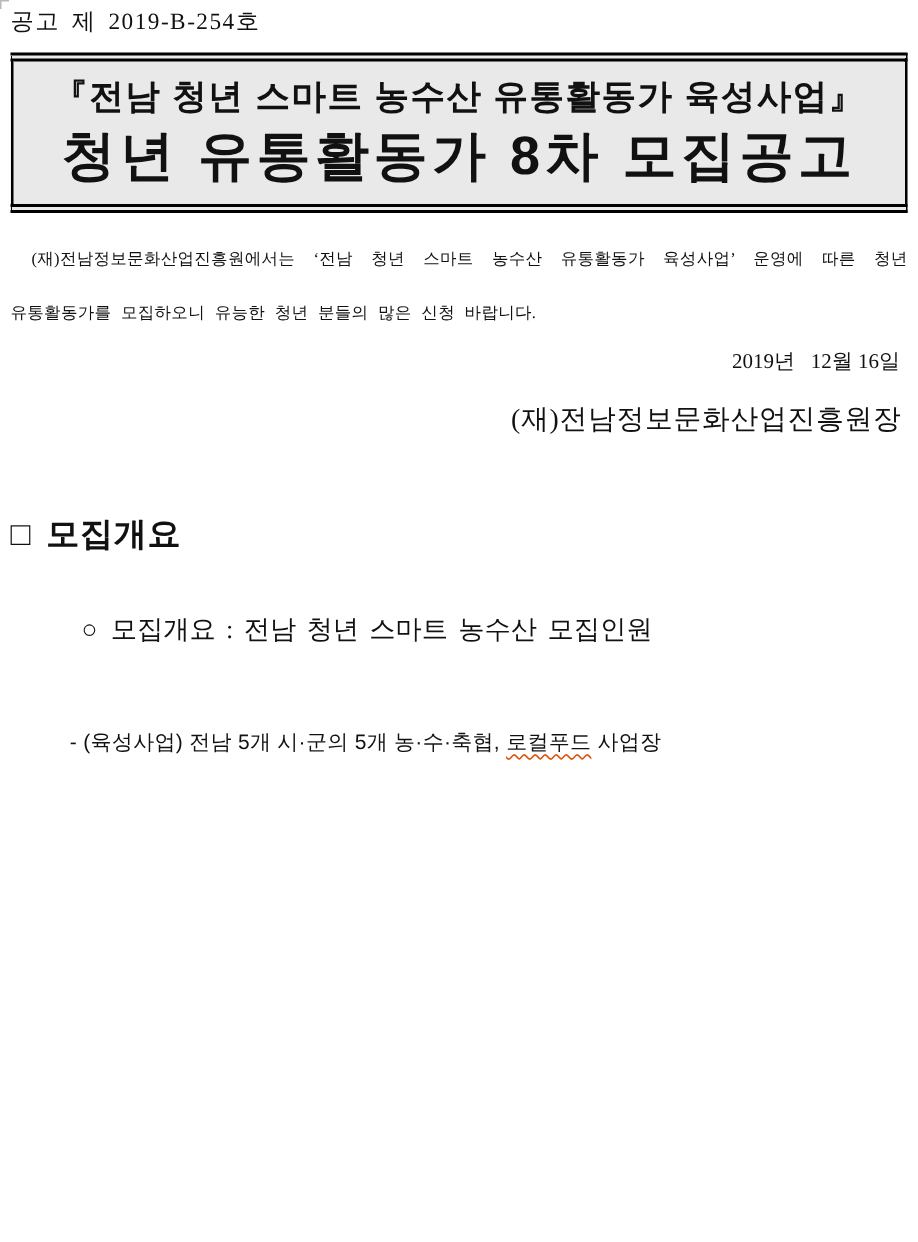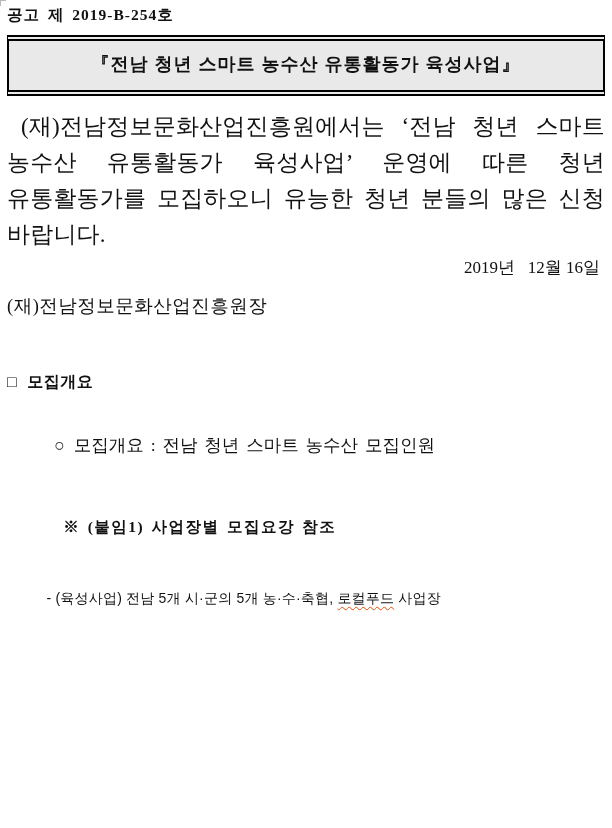--- a/index.html
+++ b/index.html
@@ -21,74 +21,74 @@
     width: 6px; height: 6px;
     border-left: 1px solid #b9b9b9;
     border-top: 1px solid #b9b9b9;
   }
   .doc-number {
     font-size: 15.5px;
     line-height: 22px;
     letter-spacing: 1px;
     word-spacing: 3px;
     white-space: pre;
-    font-weight: bold;
   }
   .title-box {
     margin-top: 9px;
     border-top: 6px double #000000;
     border-bottom: 6px double #000000;
     border-left: 2px solid #000000;
     border-right: 2px solid #000000;
     background: #e9e9e9;
     text-align: center;
     padding: 7px 2px 9px 2px;
     font-family: "Liberation Sans", "DejaVu Sans", sans-serif;
   }
   .title-box .subtitle {
-    font-size: 18px;
+    font-size: 23px;
     font-weight: 700;
     line-height: 33px;
     letter-spacing: 1px;
   }
   .title-box .main-title {
     font-size: 36px;
     font-weight: 800;
     line-height: 46px;
     letter-spacing: 3px;
   }
   .intro-paragraph {
     margin-top: 13px;
-    font-size: 23px;
+    font-size: 11px;
     line-height: 36px;
     text-align: justify;
     word-break: keep-all;
     text-indent: 14px;
     letter-spacing: 0.2px;
     word-spacing: 3.5px;
   }
   .date-line {
     margin-top: 3px;
     text-align: right;
-    font-size: 17px;
+    font-size: 14px;
     line-height: 24px;
     padding-right: 5px;
     white-space: pre;
   }
   .signer-line {
     margin-top: 13px;
+    text-align: right;
     font-size: 18.5px;
     line-height: 26px;
     letter-spacing: 0.5px;
     padding-right: 4px;
   }
   .section-heading {
     font-family: "Liberation Sans", "DejaVu Sans", sans-serif;
     font-weight: 700;
-    font-size: 16px;
+    font-size: 22px;
     line-height: 26px;
     letter-spacing: 0.5px;
     margin-top: 40px;
   }
   .section-heading .sq { margin-right: 10px; font-weight: 400; }
   .sec1 { margin-top: 50px; }
   .item-line {
     font-size: 17.5px;
     line-height: 25px;
     padding-left: 6px;
@@ -126,41 +126,39 @@
 </head>
 <body>
 
 <div class="page">
   <div class="crop-mark"></div>
 
   <div class="doc-number">공고 제 2019-B-254호</div>
 
   <div class="title-box" style="background: rgb(233, 233, 233);">
     <div class="subtitle">『전남 청년 스마트 농수산 유통활동가 육성사업』</div>
+    <div class="main-title">청년 유통활동가 8차 모집공고</div>
   </div>
 
   <div class="intro-paragraph">(재)전남정보문화산업진흥원에서는 ‘전남 청년 스마트 농수산 유통활동가 육성사업’ 운영에 따른 청년 유통활동가를 모집하오니 유능한 청년 분들의 많은 신청 바랍니다.</div>
 
   <div class="date-line">2019년   12월 16일</div>
   <div class="signer-line">(재)전남정보문화산업진흥원장</div>
 
   <div class="sec1">
     <div class="section-heading">
       <span class="sq">□</span><span>모집개요</span>
     </div>
 
     <div class="item-line">
       <span class="circ">○</span><span>모집개요</span><span> : </span><span>전남 청년 스마트 농수산 모집인원</span>
     </div>
 
 
 
-    <div class="note-line">
-      <span>※ </span><span>(붙임1) 사업장별 모집요강 참조</span>
-    </div>
 
     <div class="detail-line">
       <span>- </span><span>(육성사업) 전남 5개 시·군의 5개 농·수·축협, </span><span class="squiggle" style="text-decoration-color: rgb(221, 82, 8); font-family: Liberation Serif, serif;">로컬푸드</span><span> 사업장</span>
     </div>
 
     <div class="detail-line">
       
     </div>
   </div>
 

